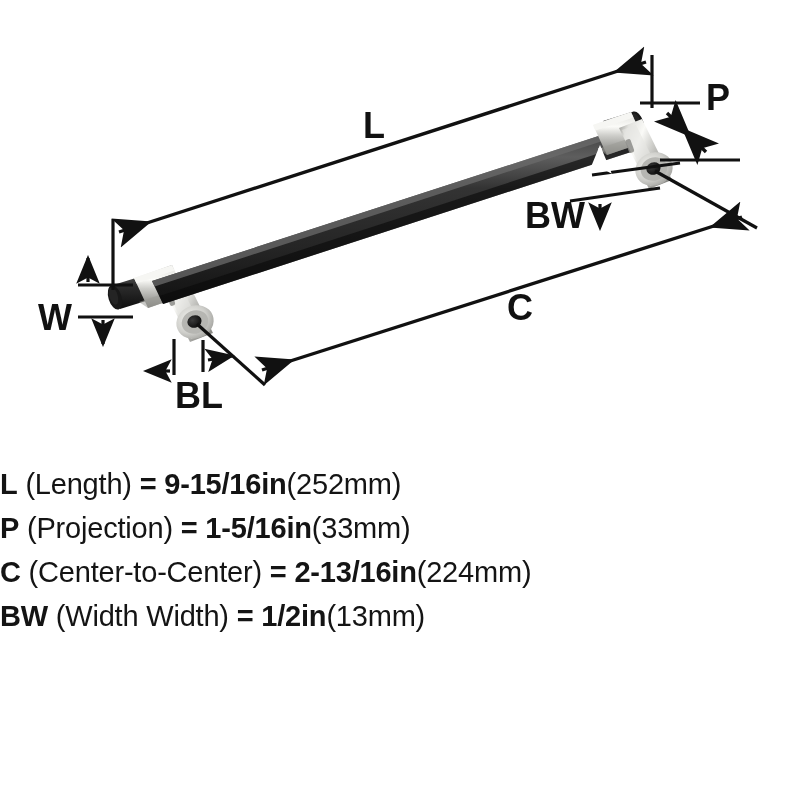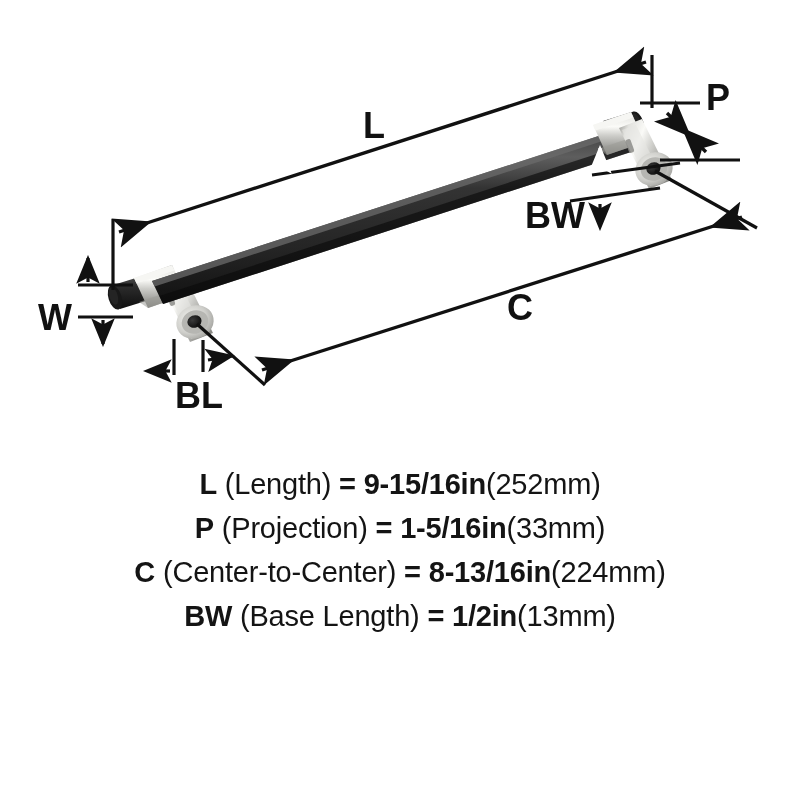--- a/index.html
+++ b/index.html
@@ -37,21 +37,21 @@
     top: 0;
     display: block;
   }
 
   
   #spec-list {
     position: absolute;
     left: 0;
     top: 462px;
     width: 800px;
-    text-align: center;
+    text-align: left;
   }
   .spec-row {
     font-size: 29px;
     line-height: 44px;
     color: #141414;
     white-space: nowrap;
     letter-spacing: -0.2px;
   }
   .sym {
     font-weight: bold;
@@ -246,22 +246,22 @@
     <div class="spec-row">
       <span class="sym">L</span><span> </span><span class="desc">(Length)</span><span> </span><span class="eq">=</span><span> </span><span class="imp">9-15/16in</span><span class="met">(252mm)</span>
     </div>
 
 
     <div class="spec-row">
       <span class="sym">P</span><span> </span><span class="desc">(Projection)</span><span> </span><span class="eq">=</span><span> </span><span class="imp">1-5/16in</span><span class="met">(33mm)</span>
     </div>
 
     <div class="spec-row">
-      <span class="sym">C</span><span> </span><span class="desc">(Center-to-Center)</span><span> </span><span class="eq">=</span><span> </span><span class="imp">8-13/16in</span><span class="met">(224mm)</span>
-    </div>
-
-
-    <div class="spec-row">
-      <span class="sym">BW</span><span> </span><span class="desc">(Base Length)</span><span> </span><span class="eq">=</span><span> </span><span class="imp">1/2in</span><span class="met">(13mm)</span>
+      <span class="sym">C</span><span> </span><span class="desc">(Center-to-Center)</span><span> </span><span class="eq">=</span><span> </span><span class="imp">2-13/16in</span><span class="met">(224mm)</span>
+    </div>
+
+
+    <div class="spec-row">
+      <span class="sym">BW</span><span> </span><span class="desc">(Width Width)</span><span> </span><span class="eq">=</span><span> </span><span class="imp">1/2in</span><span class="met">(13mm)</span>
     </div>
 
   </div>
 </div>
 
 </body></html>

